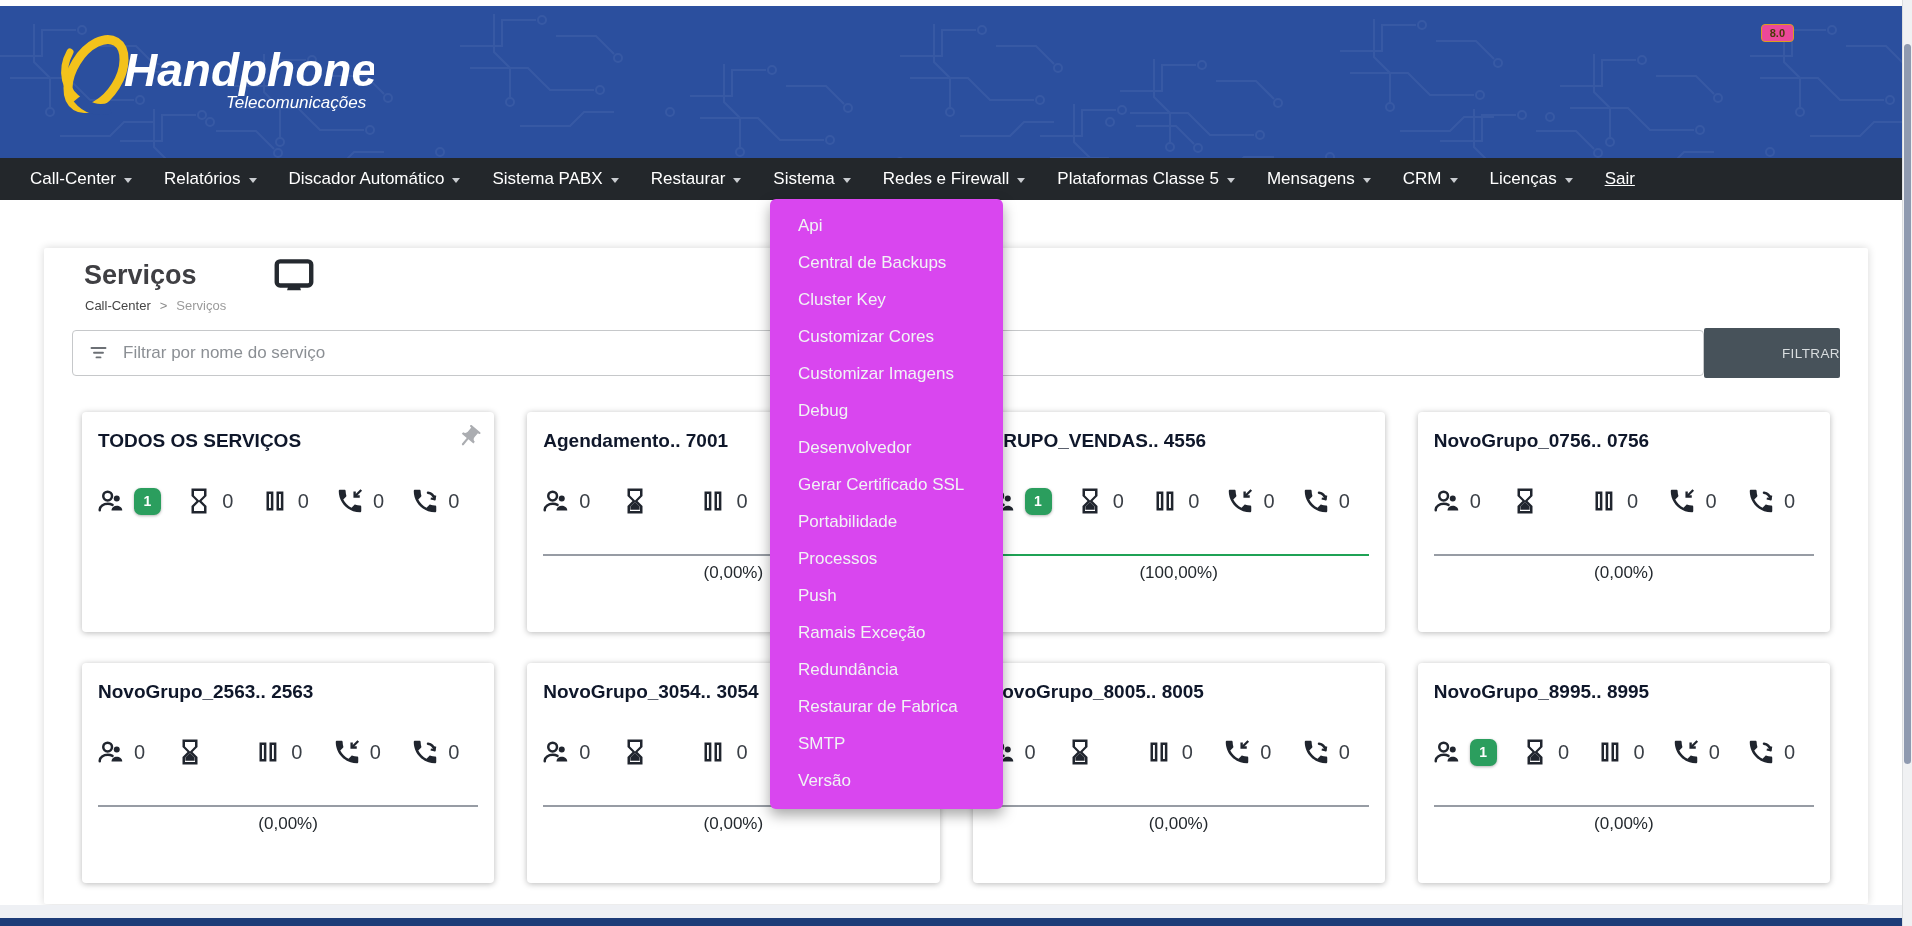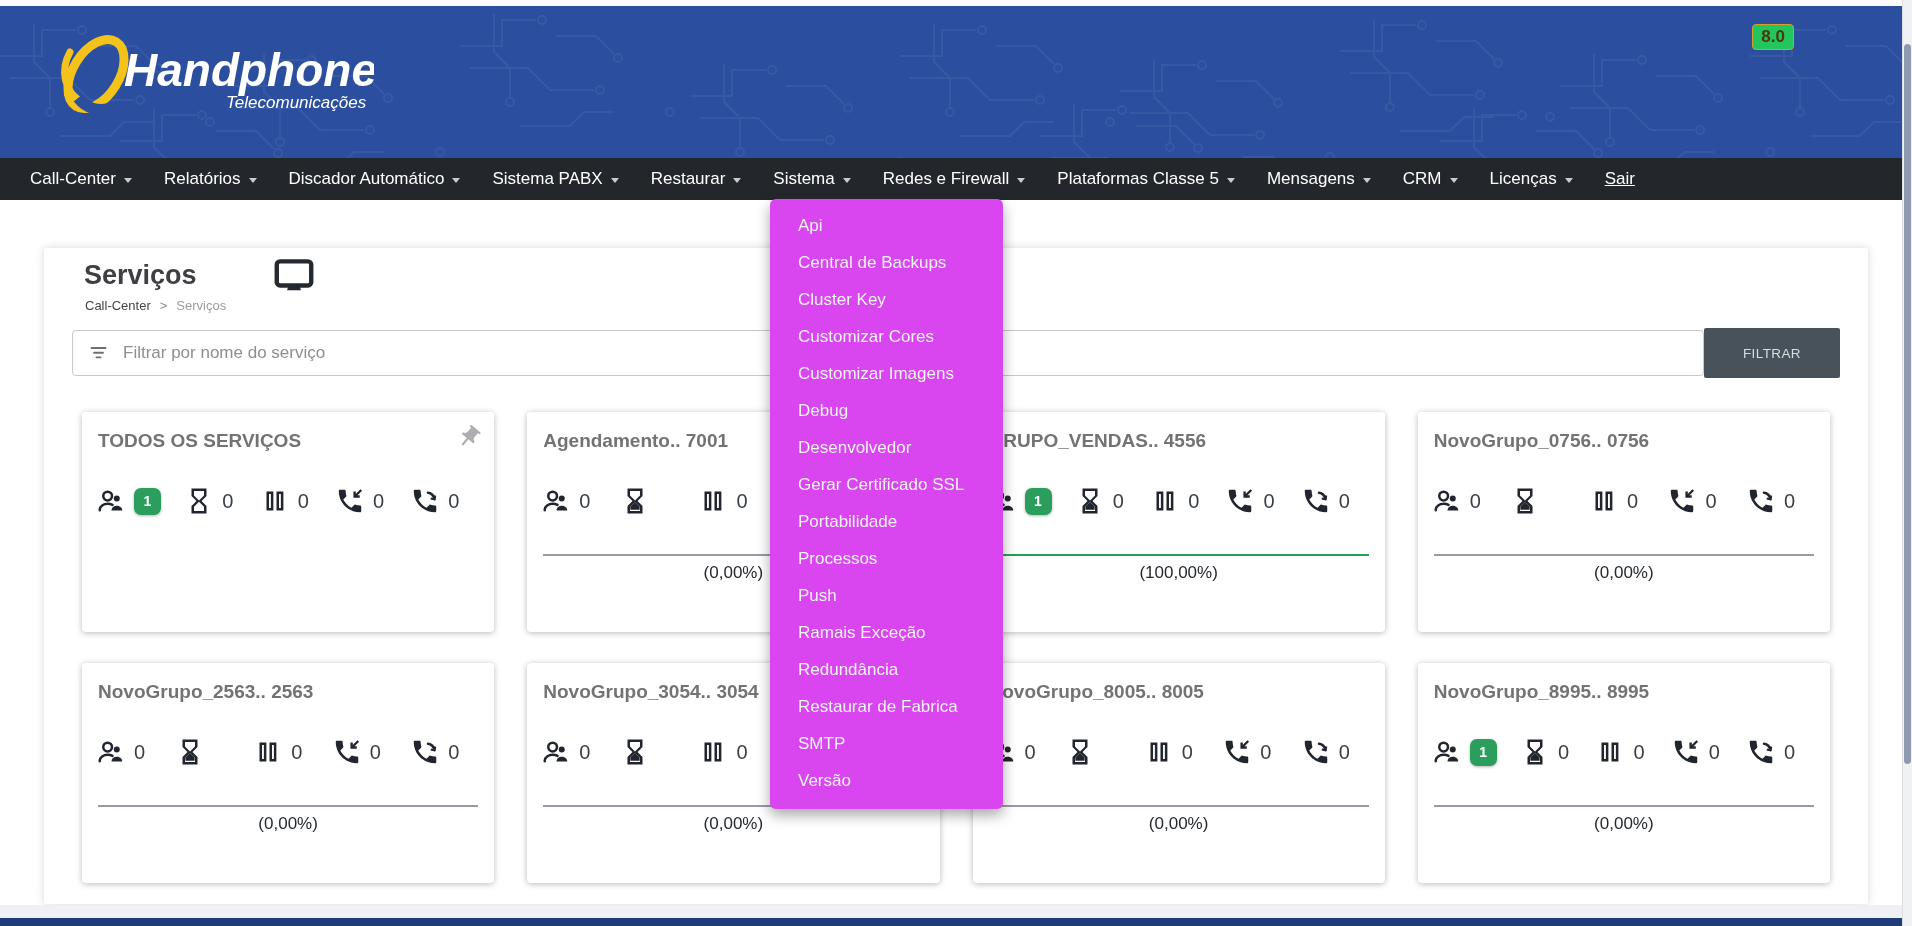--- a/index.html
+++ b/index.html
@@ -6,22 +6,22 @@
   html,body { width:1912px; height:926px; overflow:hidden; background:#fff;
               font-family:"Liberation Sans", sans-serif; }
 
   
   .top-strip { height:6px; background:#fdfdfd; }
 
   
   .header { position:relative; height:152px; background:#2b4f9e; overflow:hidden; }
   .circuit { position:absolute; inset:0; opacity:.45; pointer-events:none; }
   .logo-wrap { position:absolute; left:44px; top:16px; }
-  .version-badge { position:absolute; top:18px; right:118px; background:#22c55e;
-     border:1px solid #d99d20; color:#4a3a09; font-size:17px; font-weight:bold;
+  .version-badge { position:absolute; top:18px; right:118px; background:#ec4899;
+     border:1px solid #d99d20; color:#4a3a09; font-size:11px; font-weight:bold;
      padding:2px 8px; border-radius:4px; }
 
   
   .navbar { height:42px; background:#23272b; display:flex; align-items:center;
             padding-left:14px; position:relative; z-index:20; }
   .nav-item { color:#fff; font-size:17px; padding:0 16px; display:flex;
               align-items:center; gap:8px; cursor:pointer; white-space:nowrap; }
   .nav-item .caret { width:0; height:0; border-left:4.5px solid transparent;
               border-right:4.5px solid transparent; border-top:5px solid #c9ccd0;
               margin-top:3px; }
@@ -47,28 +47,28 @@
 
   .filter-row { position:absolute; left:28px; right:28px; top:80px; height:50px;
      display:flex; align-items:center; }
   .filter-input { flex:1; height:46px; border:1px solid #c6c8ca; border-radius:4px;
      display:flex; align-items:center; padding:0 14px; gap:12px; background:#fff; }
   .filter-input input { border:none; outline:none; flex:1; font-size:17px;
      color:#be185d; font-family:"Liberation Sans", sans-serif; }
   .filter-input input::placeholder { color:#8b8f94; }
   .filter-btn { width:136px; height:50px; background:#47525a; color:#d9dddf;
      border:none; font-size:13.5px; letter-spacing:.4px; cursor:pointer;
-     border-radius:2px; font-family:"Liberation Sans", sans-serif; }
+     border-radius:2px; font-family:"Liberation Sans", sans-serif;text-align:right; }
 
   .grid { position:absolute; left:38px; right:38px; top:164px;
      display:grid; grid-template-columns:repeat(4,1fr); column-gap:33px; row-gap:31px; }
   .card { position:relative; height:220px; background:#fff; border-radius:4px;
      box-shadow:0 1px 6px rgba(0,0,0,.28); cursor:pointer; }
   .card-title { position:absolute; left:16px; top:18px; right:40px; font-size:19px;
-     font-weight:bold; color:#737373; white-space:nowrap; overflow:hidden; }
+     font-weight:bold; color:#0f172a; white-space:nowrap; overflow:hidden; }
   .pin { position:absolute; right:12px; top:12px; }
   .stats { position:absolute; left:14px; right:32px; top:74px; display:flex;
      justify-content:space-between; align-items:center; }
   .stat { display:flex; align-items:center; gap:8px; }
   .cnt { font-size:20px; color:#3a3f46; min-width:14px; }
   .badge-g { width:27px; height:27px; background:#2b9e5e; color:#fff; font-weight:bold;
      font-size:14px; border-radius:7px; display:flex; align-items:center;
      justify-content:center; box-shadow:0 1px 3px rgba(0,0,0,.3); }
   .divider { position:absolute; left:16px; right:16px; top:142px; height:2px;
      background:#979ca4; }

